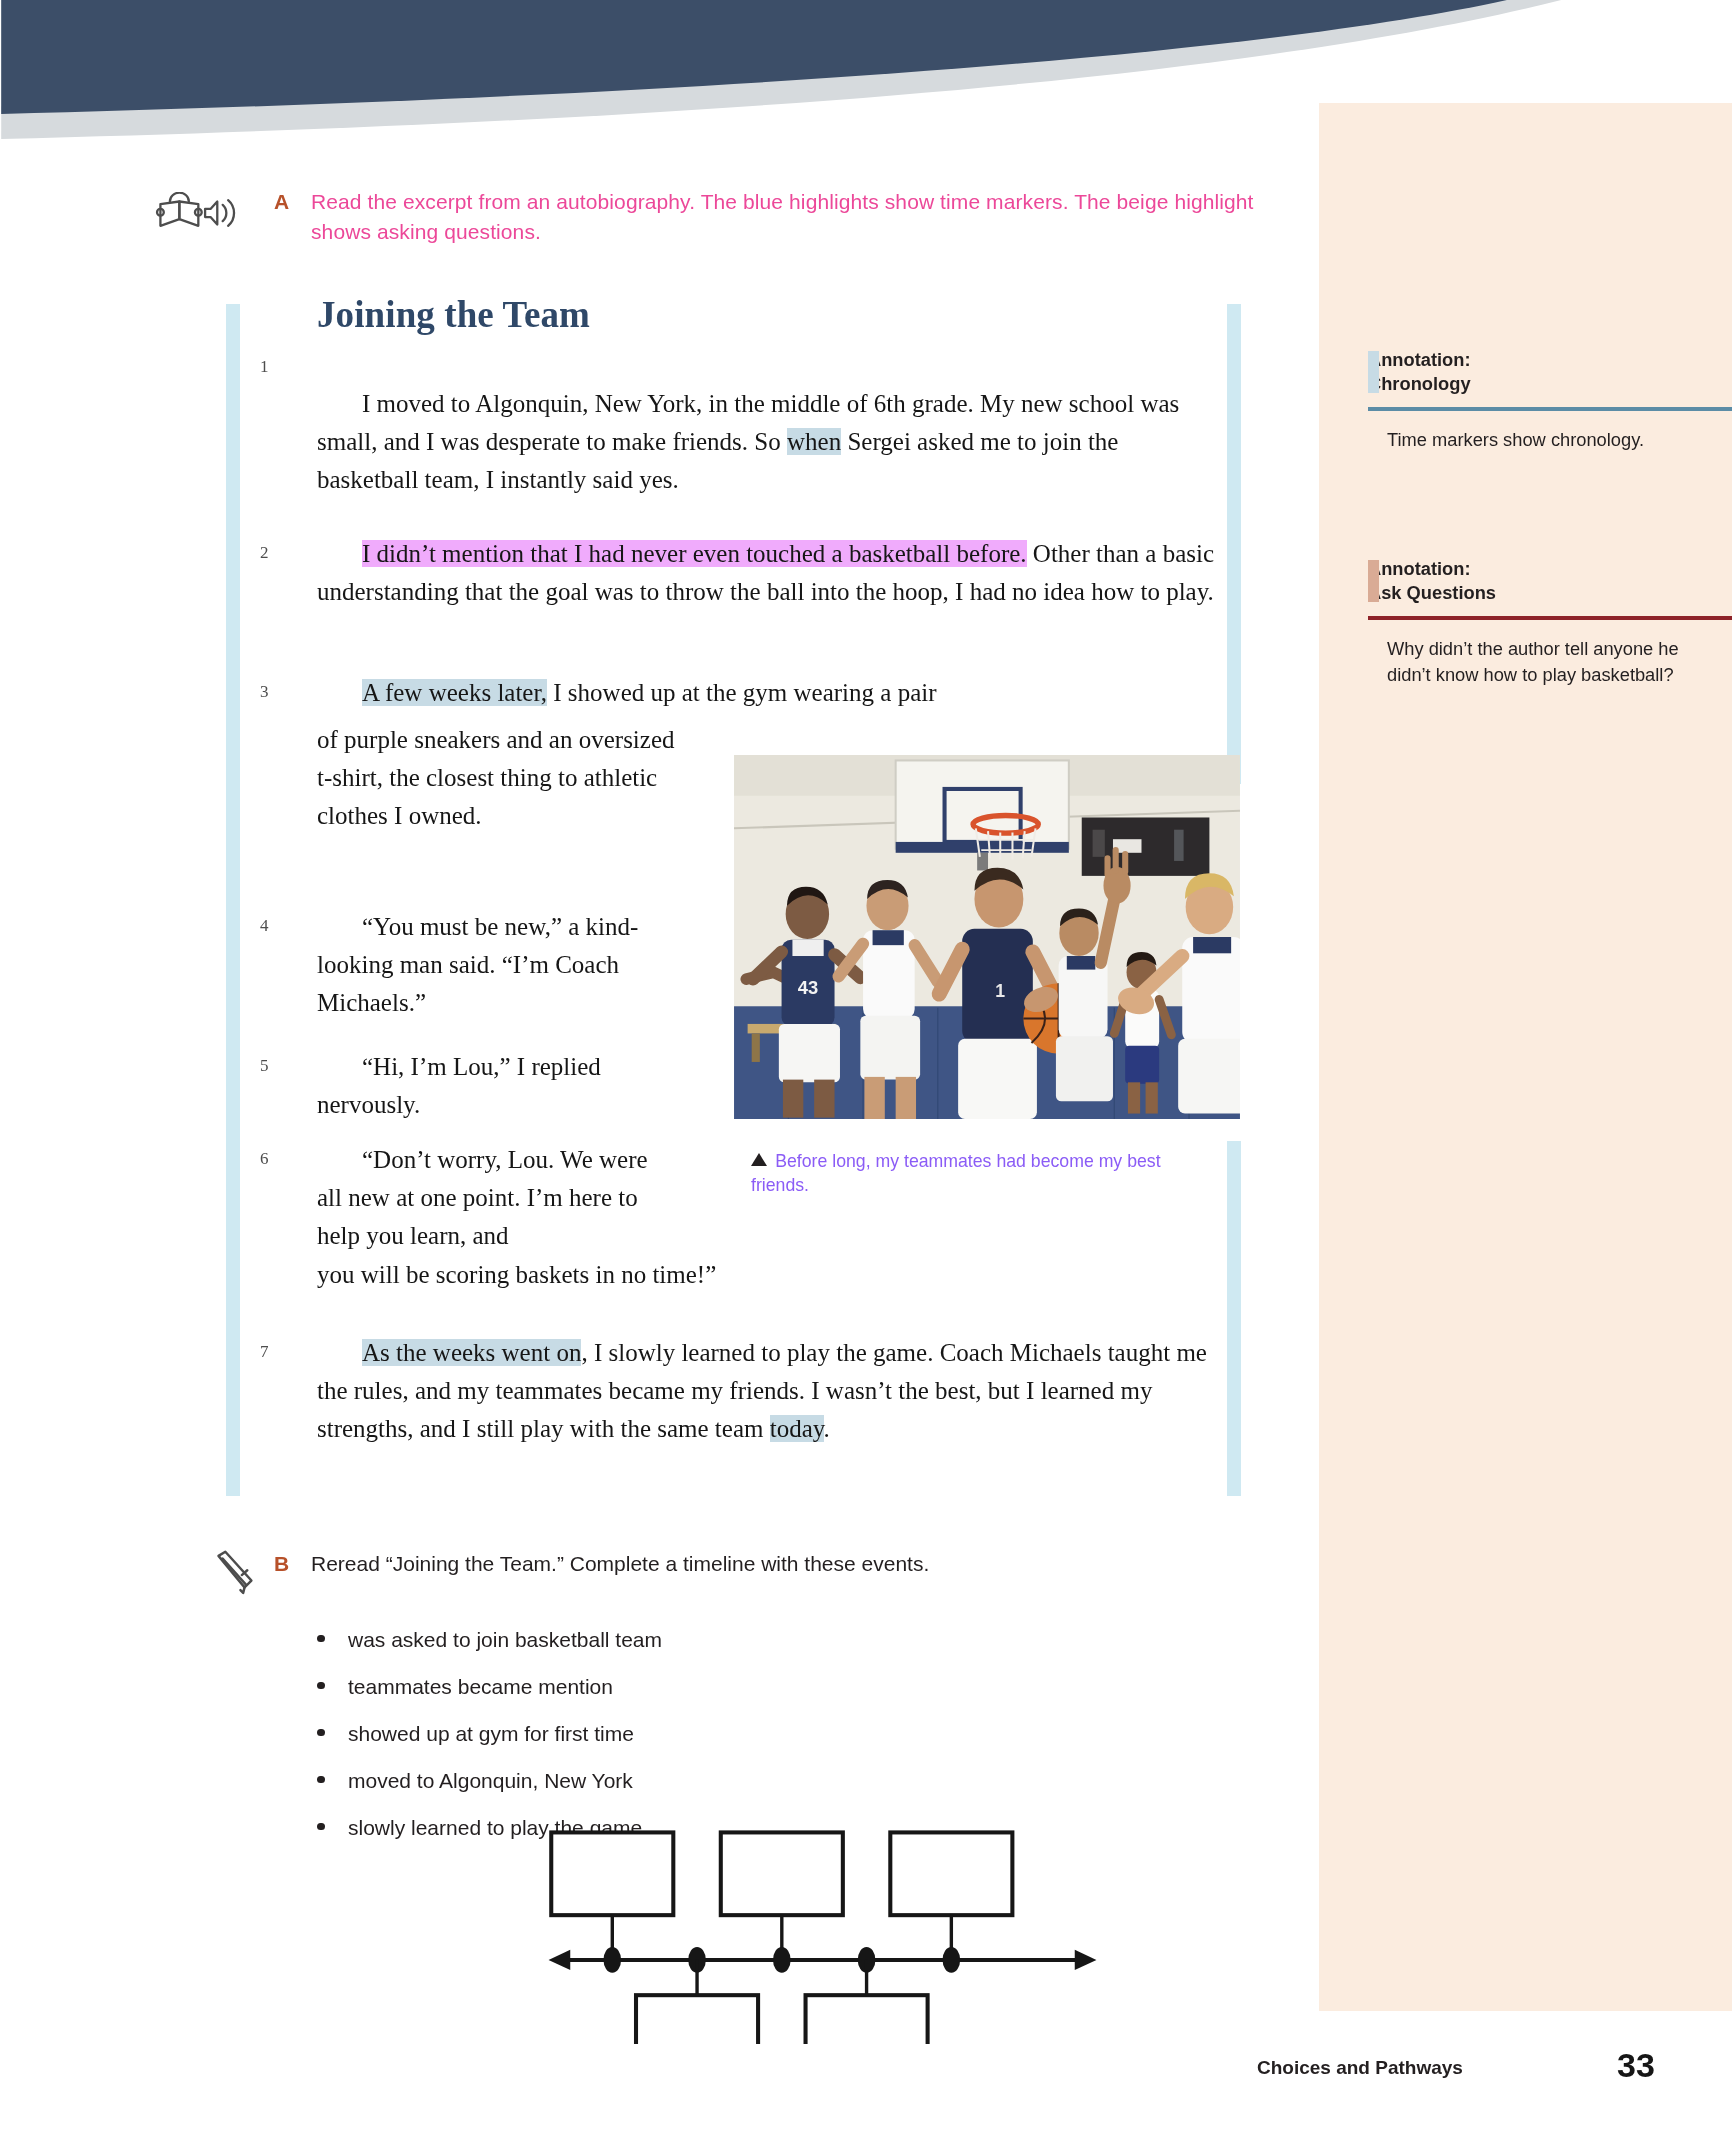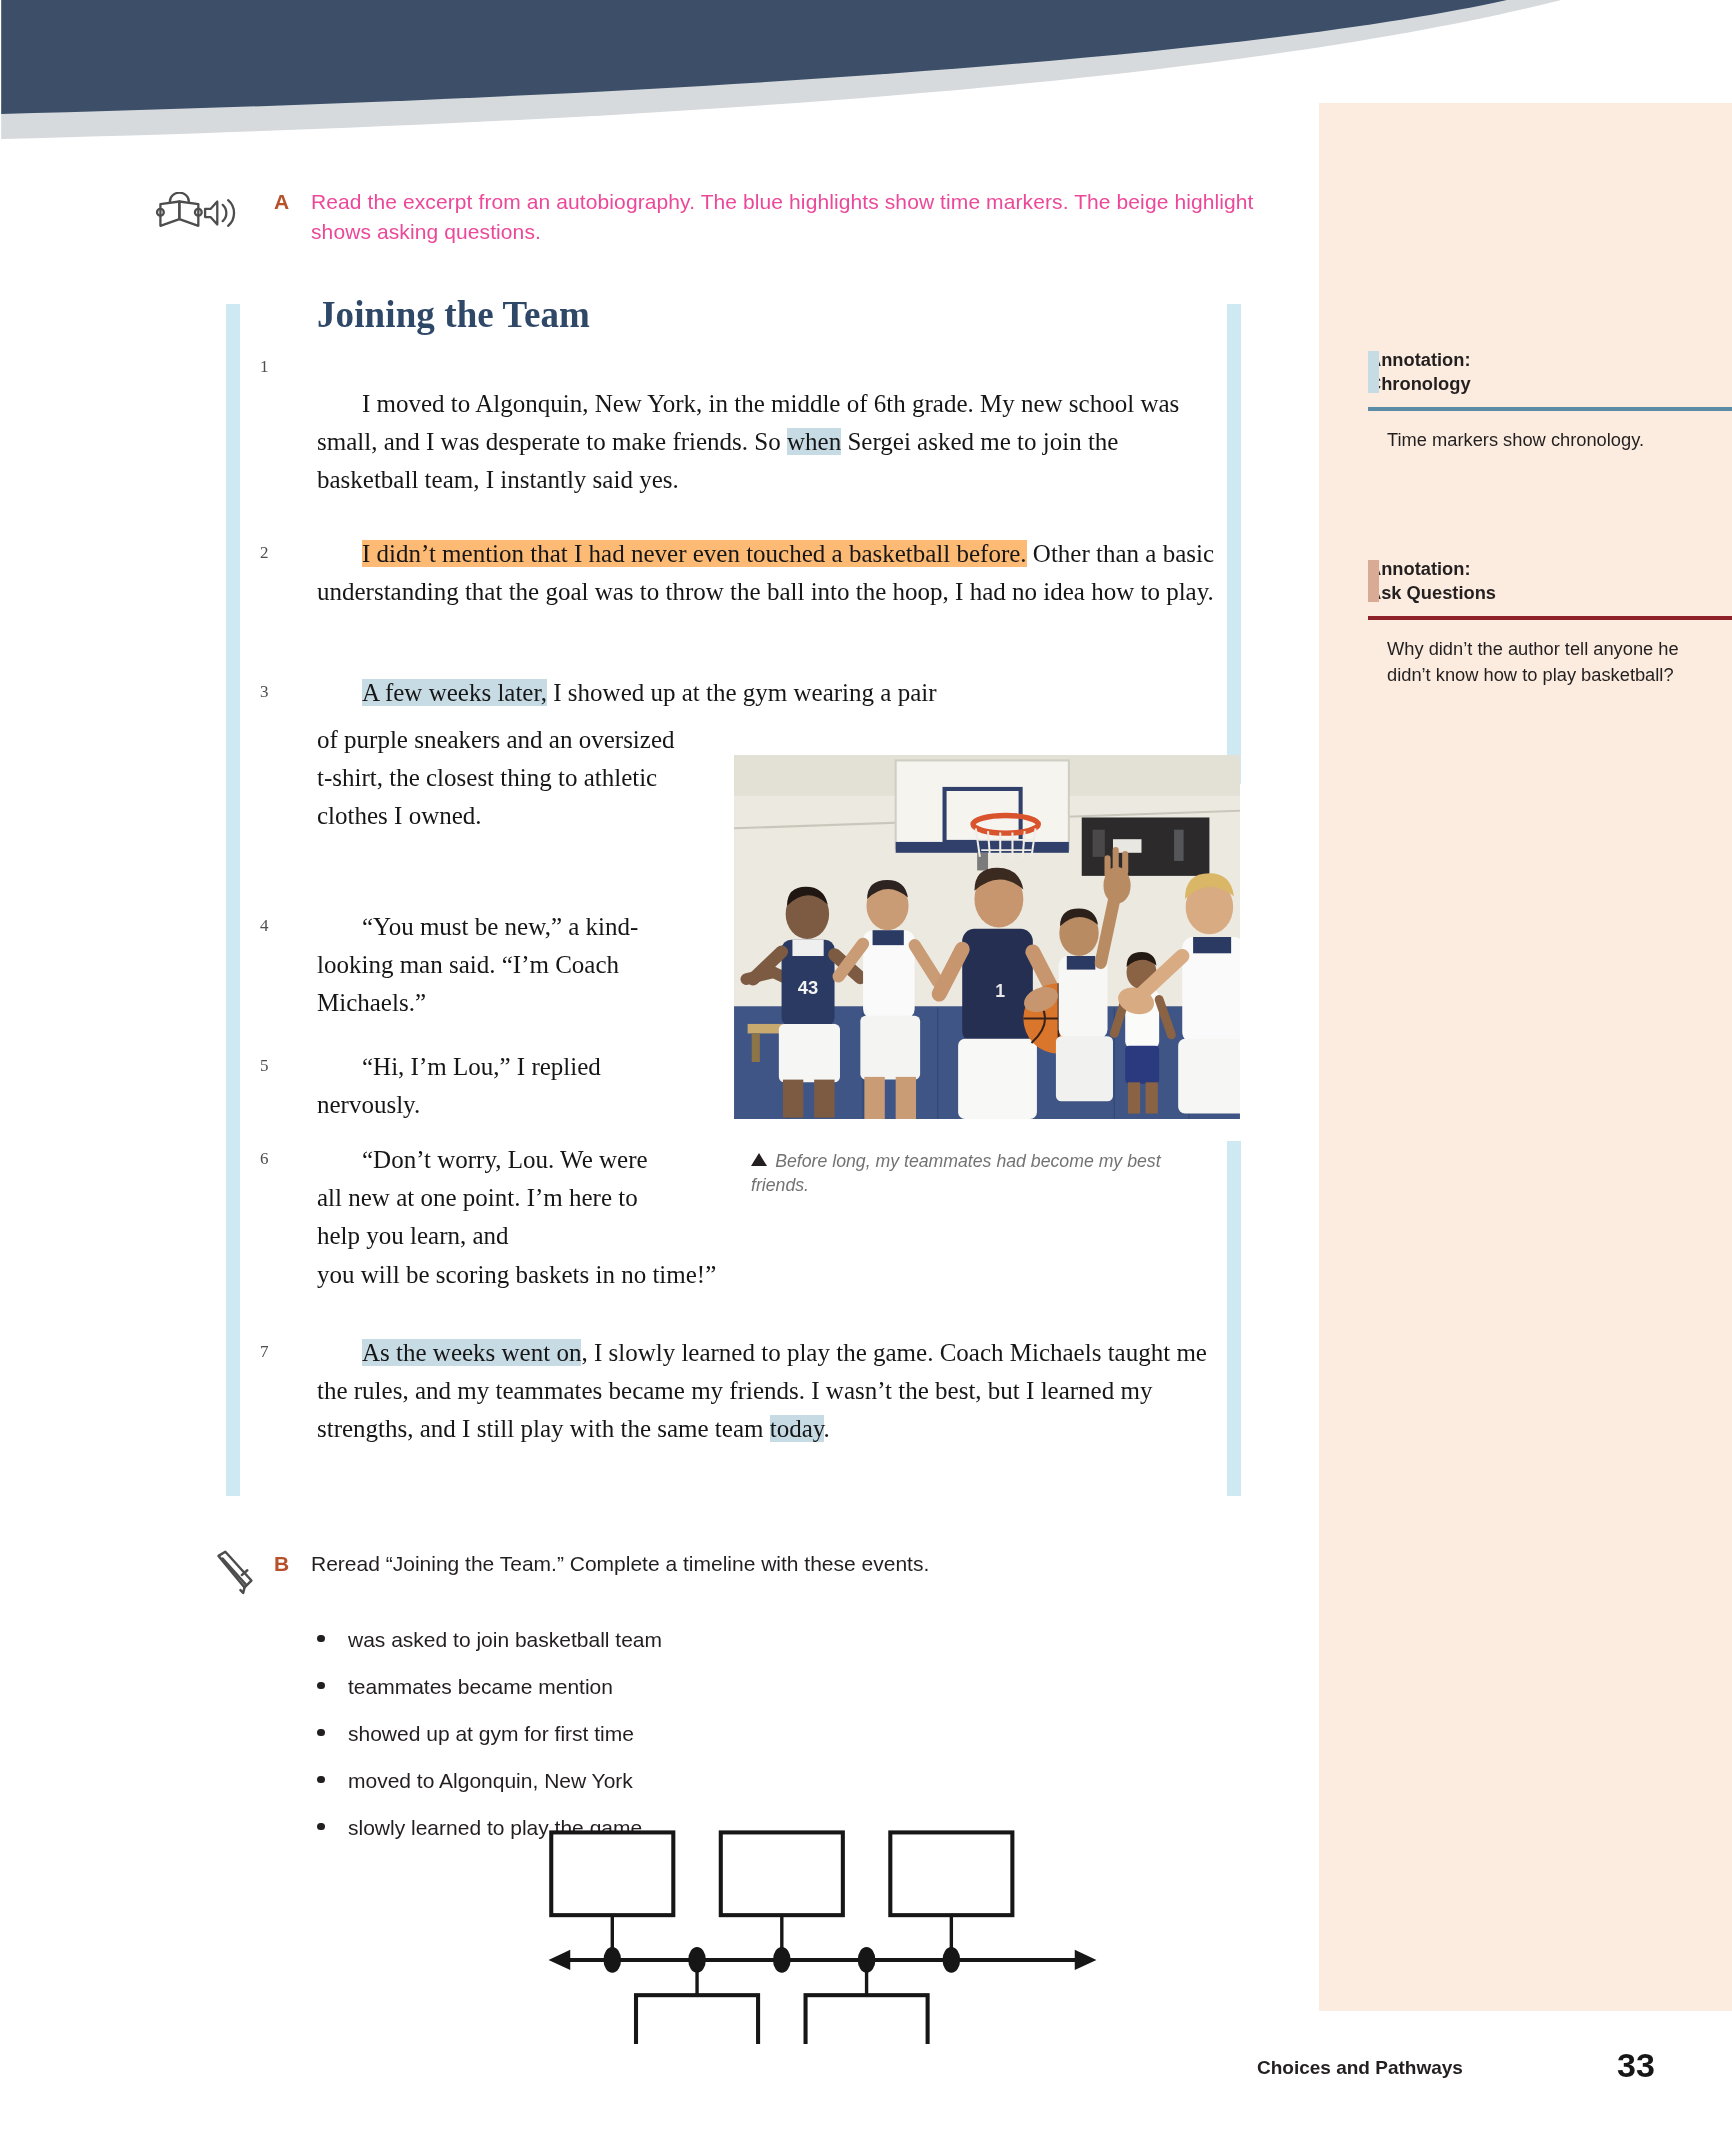--- a/index.html
+++ b/index.html
@@ -128,21 +128,21 @@
   }
   .pnum {
     position: absolute;
     font-family: "Liberation Serif", serif;
     font-size: 17px;
     color: #4d4d4d;
   }
   .indent { display: inline-block; width: 45px; }
 
   .hl-blue { background: #c7dbe5; }
-  .hl-beige { background: #fdba74; }
+  .hl-beige { background: #f0abfc; }
 
   
   #p1 { left: 317px; top: 349px; width: 904px; margin-top: 36px; }
   #n1 { left: 260px; top: 357px; }
 
   #p2 { left: 317px; top: 535px; width: 904px; }
   #n2 { left: 260px; top: 543px; }
 
   #p3 { left: 317px; top: 674px; width: 904px; }
   #n3 { left: 260px; top: 682px; }
@@ -170,22 +170,21 @@
     height: 364px;
   }
   .photo { display: block; width: 506px; height: 364px; }
   .caption {
     position: absolute;
     left: 751px;
     top: 1149px;
     width: 414px;
     font-size: 17.7px;
     line-height: 1.38;
-    color: #737373;
-    font-style: italic;
+    color: #8b5cf6;
   }
   .cap-tri {
     display: inline-block;
     width: 0; height: 0;
     border-left: 8.8px solid transparent;
     border-right: 8.8px solid transparent;
     border-bottom: 13.6px solid #231f20;
     margin-right: 8.2px;
     position: relative;
     top: -1.4px;

